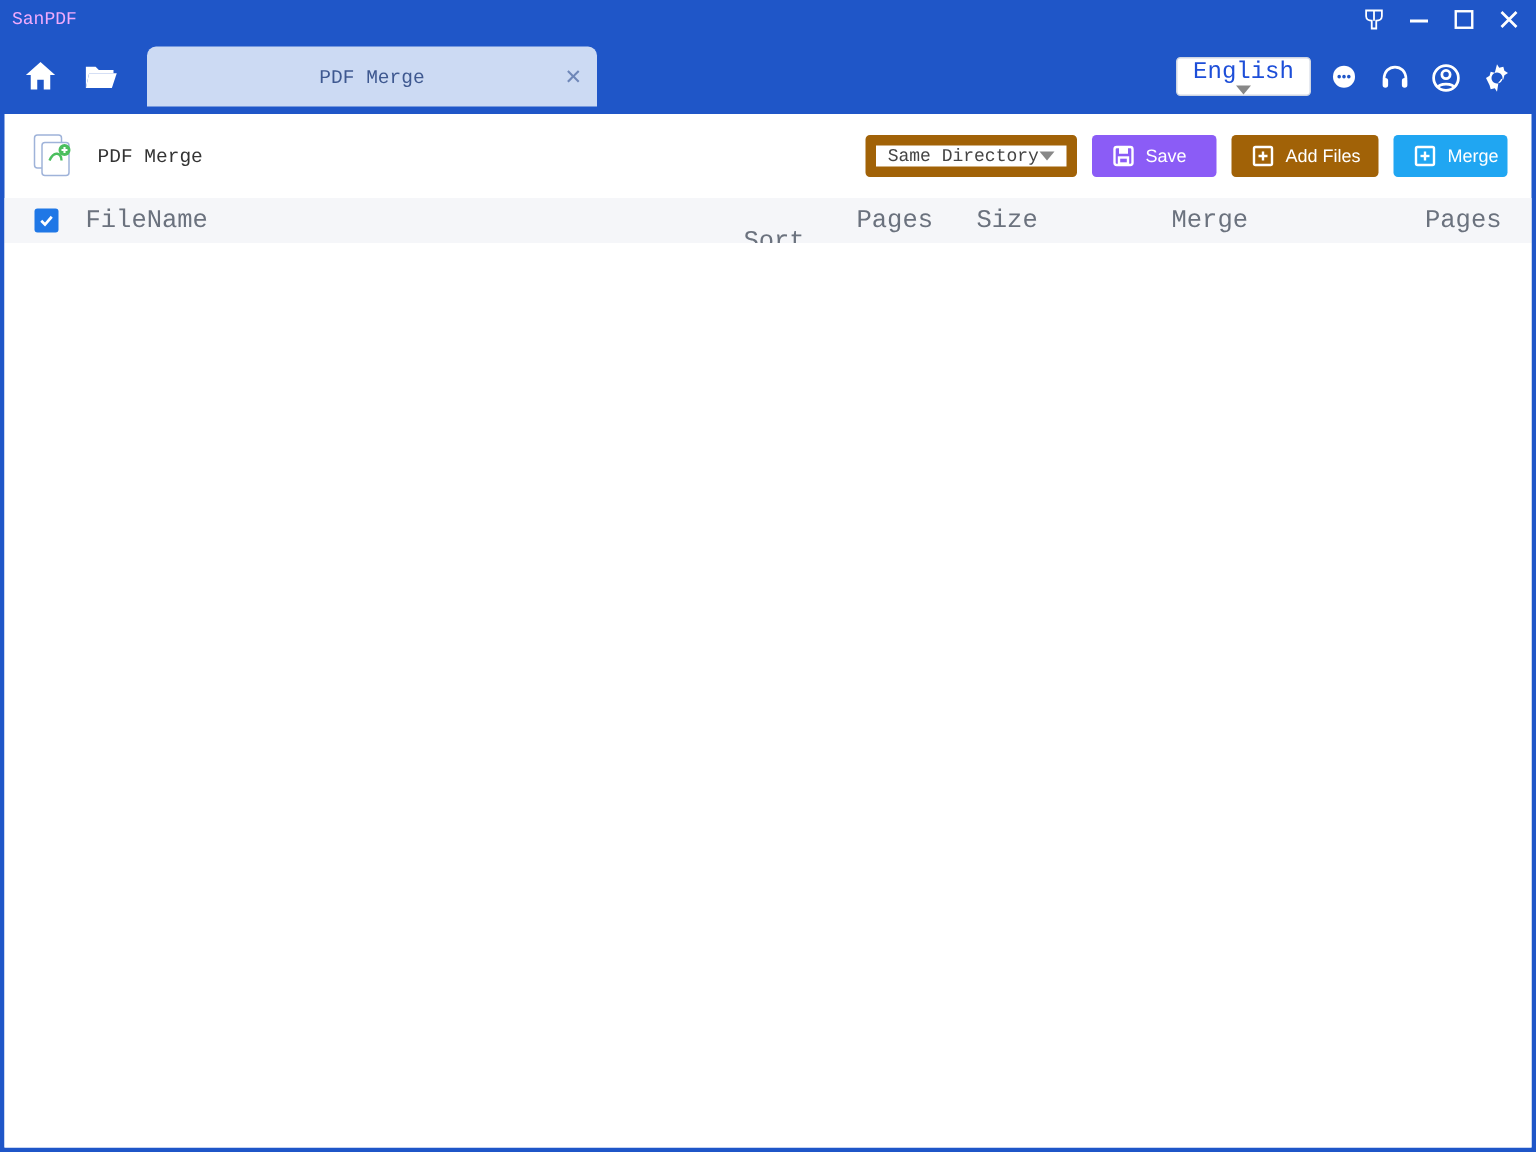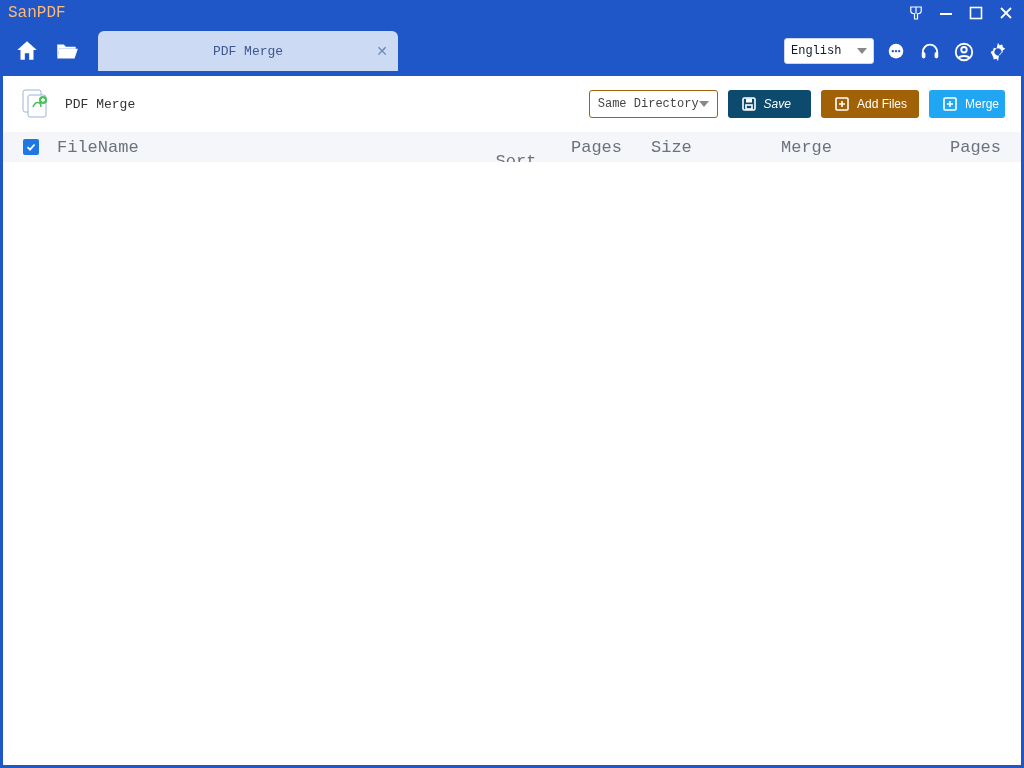--- a/index.html
+++ b/index.html
@@ -3,25 +3,25 @@
 <meta charset="utf-8">
 <style>
   * { box-sizing: border-box; margin: 0; padding: 0; }
   html, body { width: 1024px; height: 768px; overflow: hidden; font-family: "Courier New", monospace; }
   body { background: #1f56c8; display: flex; flex-direction: column; }
 
   
   .titlebar {
     height: 26px;
     background: #1f56c8;
-    color: #fdba74;
+    color: #f0abfc;
     display: flex;
     align-items: center;
     padding: 0 6px 0 8px;
-    font-size: 16px;
+    font-size: 12px;
     justify-content: center;
   }
   .titlebar .title { flex: 0 0 auto; }
   .titlebar .spacer { flex: 1; }
   .titlebar .win-icon { width: 24px; height: 24px; display:flex; align-items:center; justify-content:center; cursor:pointer; margin-left:6px; }
   .titlebar svg { display:block; }
 
   
   .header {
     height: 50px;
@@ -58,24 +58,25 @@
   .header .spacer { flex:1; }
   .lang-select {
     height: 26px;
     width: 90px;
     background:#fff;
     border:1px solid #cfd6e3;
     border-radius:3px;
     display:flex;
     align-items:center;
     padding: 0 6px;
-    font-size: 12px;
-    color:#0f172a;
+    font-size: 16px;
+    color:#1d4ed8;
     cursor:pointer;
     margin-bottom: 12px;
+    flex-direction: column;
   }
   .lang-select .sel-label { flex:1; }
   .lang-select .caret {
     width:0;height:0;border-left:5px solid transparent;border-right:5px solid transparent;border-top:6px solid #888;
   }
   .right-icons { display:flex; align-items:center; gap:6px; margin-left:8px; margin-bottom: 10px; }
   .right-icons .ricon { width:28px;height:28px;display:flex;align-items:center;justify-content:center;cursor:pointer;color:#fff; }
 
   
   .content {
@@ -94,21 +95,21 @@
     gap: 10px;
   }
   .tool-left { display:flex; align-items:center; gap:12px; }
   .pdf-merge-icon { width:34px; height:34px; }
   .page-title { font-size: 13px; color:#333; }
   .toolbar .spacer { flex:1; }
 
   .dropdown {
     height: 28px;
     min-width: 128px;
-    border:1px solid #a16207;
+    border:7px solid #a16207;
     border-radius:3px;
     background:#fff;
     display:flex;
     align-items:center;
     padding:0 8px;
     font-size:12px;
     color:#444;
     cursor:pointer;
   }
   .dropdown .dd-label { flex:1; }
@@ -121,21 +122,21 @@
     border-radius: 3px;
     display:flex;
     align-items:center;
     padding: 0 12px;
     gap:6px;
     color:#fff;
     font-size:12px;
     cursor:pointer;
     border:none;
   }
-  .btn.save { background:#0c4a6e; padding-right:20px;font-style:italic; }
+  .btn.save { background:#8b5cf6; padding-right:20px; }
   .btn.add { background:#a16207; }
   .btn.merge { background:#20a6f2; padding-right:6px; }
   .btn .bicon { width:18px;height:18px;display:flex;align-items:center;justify-content:center; }
   .btn .bicon svg { display:block; }
 
   
   .table-hdr {
     height: 30px;
     background:#f5f6f9;
     display:flex;

